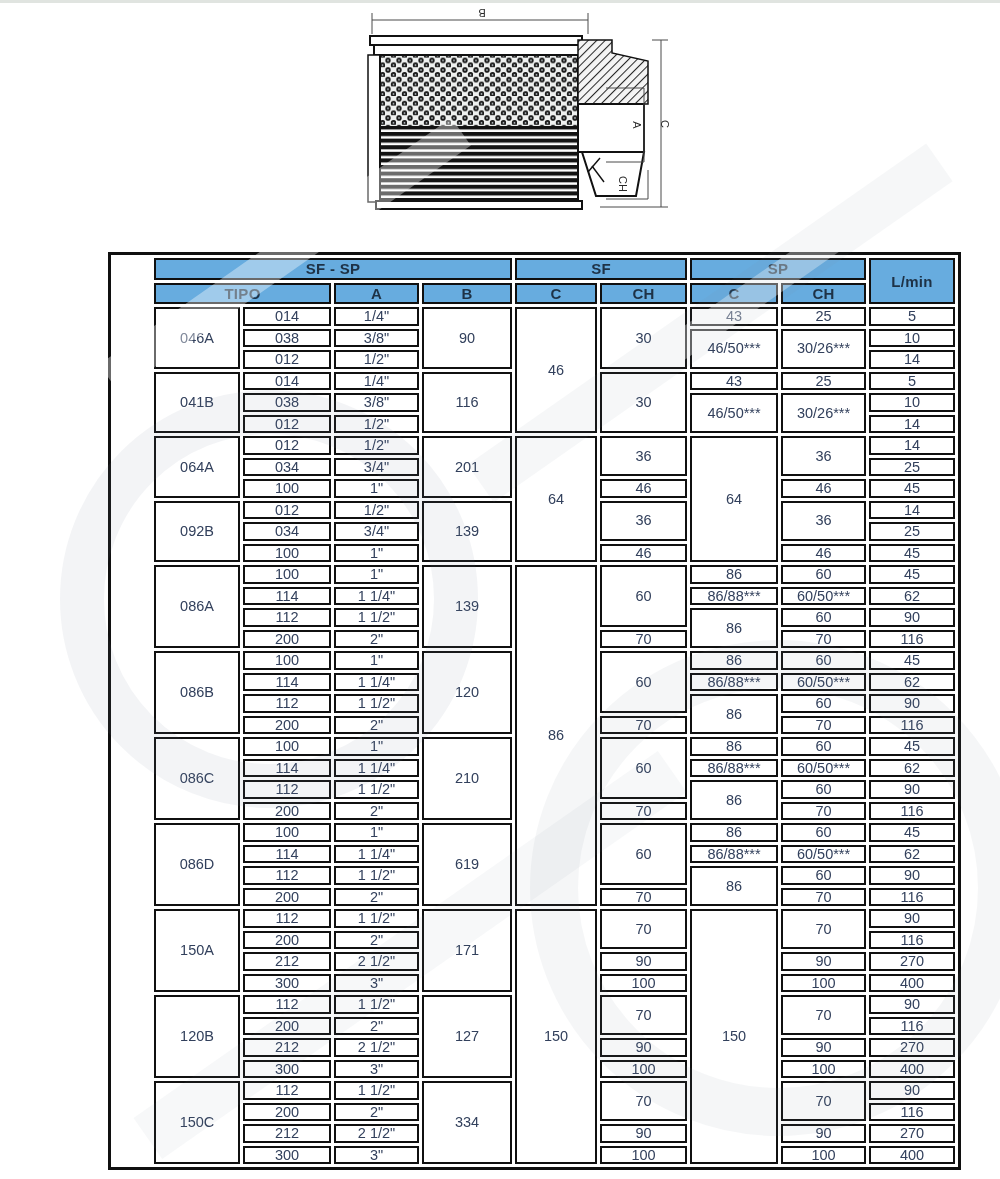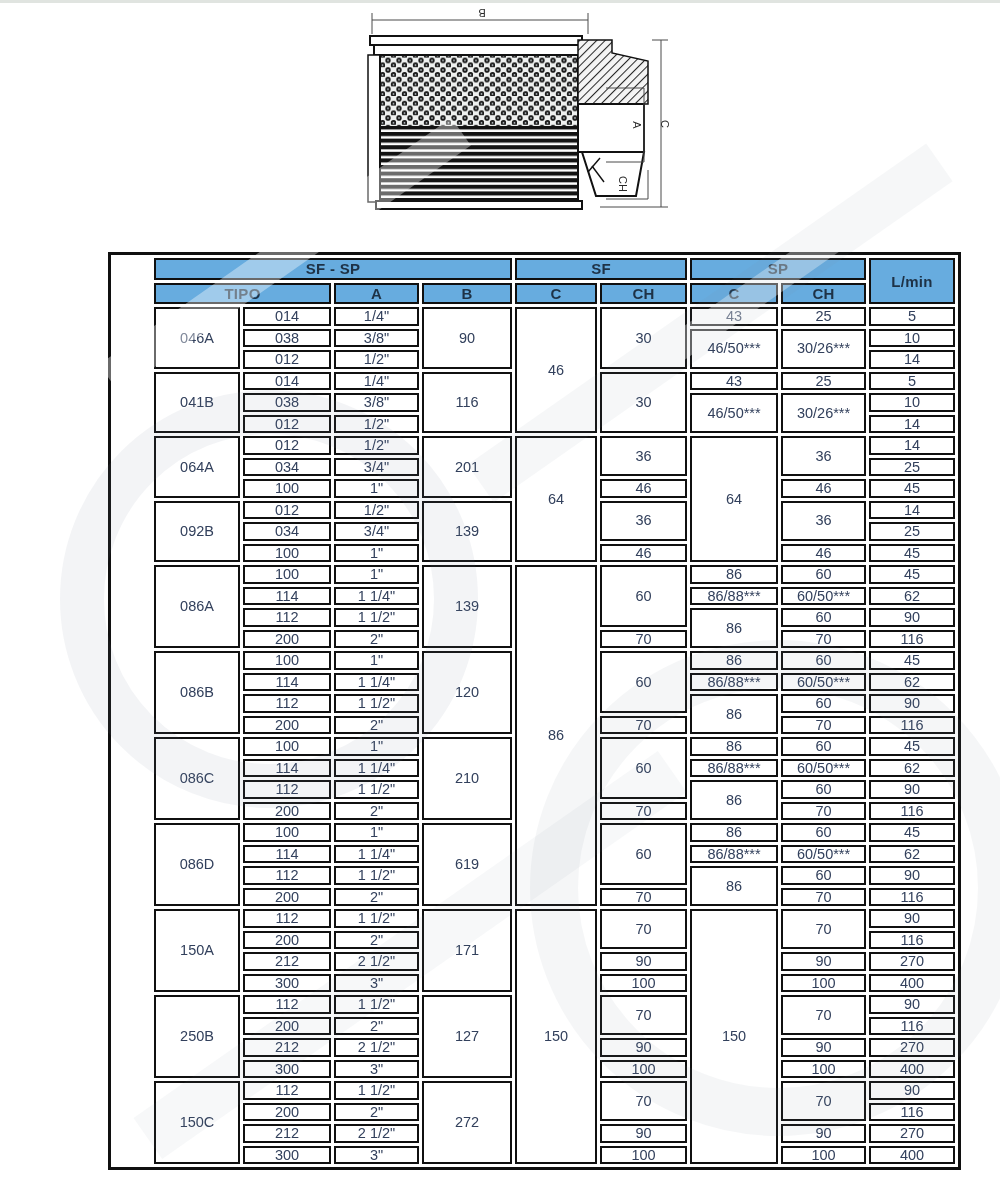--- a/index.html
+++ b/index.html
@@ -364,21 +364,21 @@
           <td>270</td>
         </tr>
         <tr>
           <td>300</td>
           <td>3"</td>
           <td>100</td>
           <td>100</td>
           <td>400</td>
         </tr>
         <tr>
-          <td rowspan="4">250B</td>
+          <td rowspan="4">120B</td>
           <td>112</td>
           <td>1 1/2"</td>
           <td rowspan="4">127</td>
           <td rowspan="2">70</td>
           <td rowspan="2">70</td>
           <td>90</td>
         </tr>
         <tr>
           <td>200</td>
           <td>2"</td>
@@ -395,21 +395,21 @@
           <td>300</td>
           <td>3"</td>
           <td>100</td>
           <td>100</td>
           <td>400</td>
         </tr>
         <tr>
           <td rowspan="4">150C</td>
           <td>112</td>
           <td>1 1/2"</td>
-          <td rowspan="4">272</td>
+          <td rowspan="4">334</td>
           <td rowspan="2">70</td>
           <td rowspan="2">70</td>
           <td>90</td>
         </tr>
         <tr>
           <td>200</td>
           <td>2"</td>
           <td>116</td>
         </tr>
         <tr>

